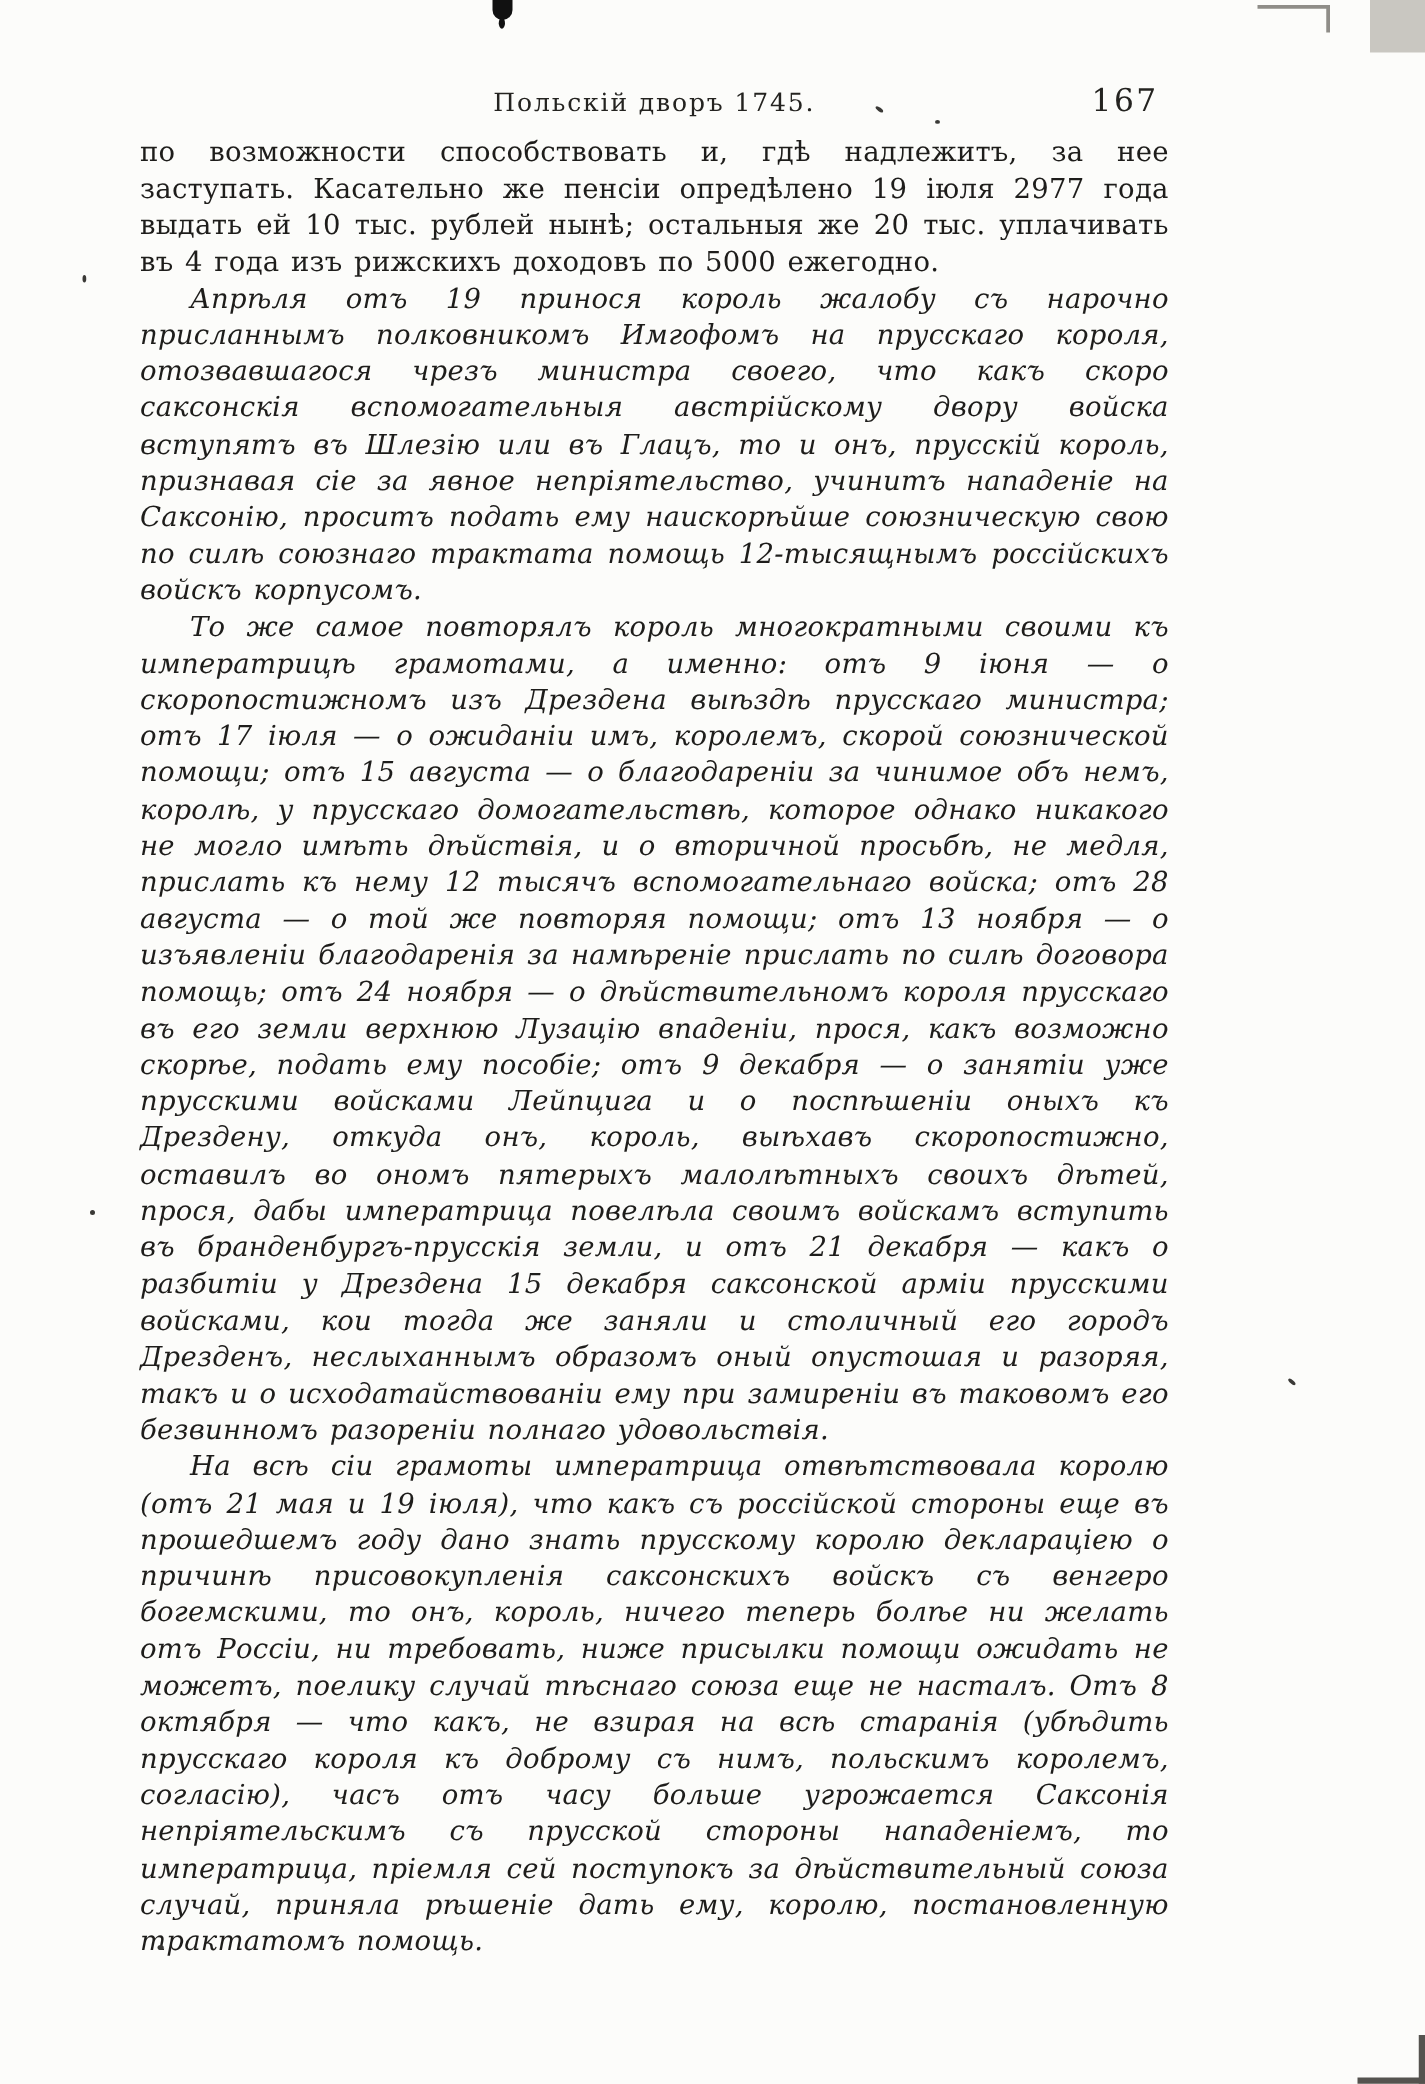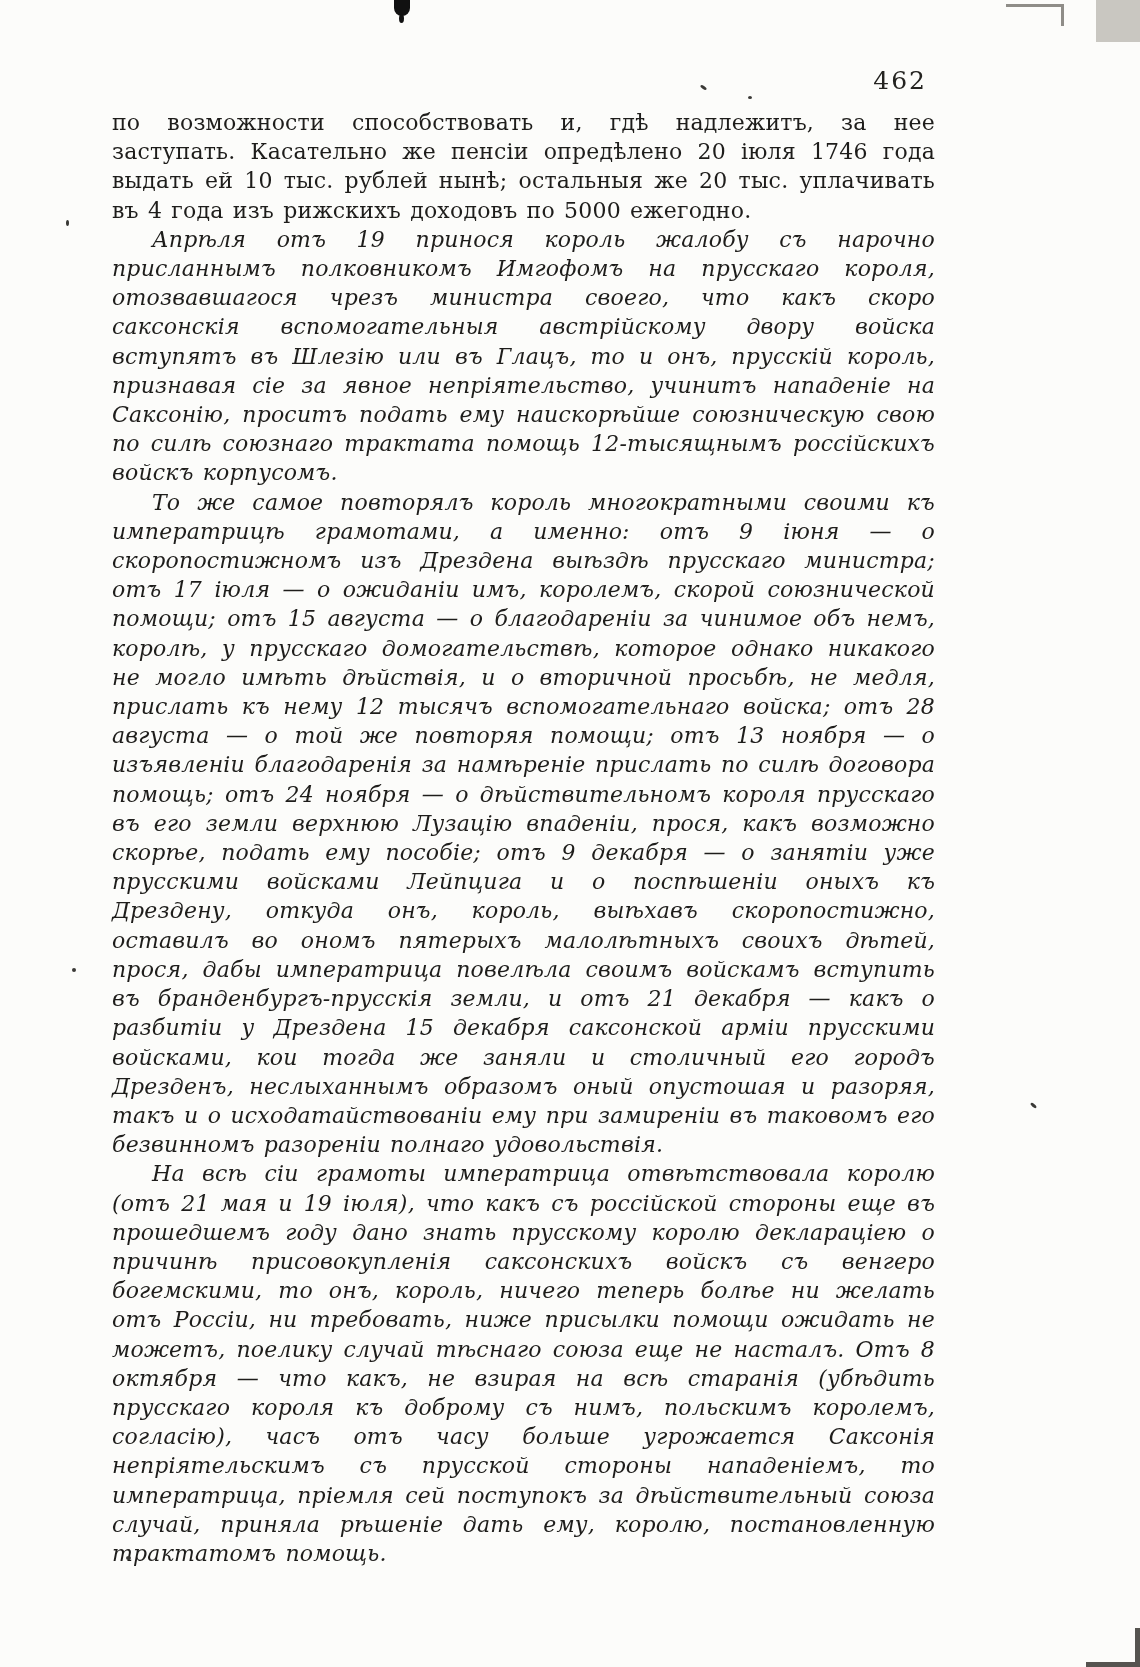--- a/index.html
+++ b/index.html
@@ -114,25 +114,26 @@
   .speck-4 { top: 1104px; left: 1030px; width: 7px; height: 3px; transform: rotate(40deg); }
   .speck-5 { top: 1556px; left: 126px; width: 5px; height: 4px; }
   .speck-6 { top: 220px; left: 66px;  width: 3px;  height: 6px; }
 </style>
 </head>
 <body>
 
 <div class="page">
 
   <div class="running-head">
-    <div class="head-pageno">462</div>
+    <div class="head-title">Польскій дворъ 1745.</div>
+    <div class="head-pageno">167</div>
   </div>
 
   <div class="text-block">
-    <p>по возможности способствовать и, гдѣ надлежитъ, за нее заступать. Касательно же пенсіи опредѣлено 20 іюля 1746 года выдать ей 10 тыс. рублей нынѣ; остальныя же 20 тыс. уплачивать въ 4 года изъ рижскихъ доходовъ по 5000 ежегодно.</p>
+    <p>по возможности способствовать и, гдѣ надлежитъ, за нее заступать. Касательно же пенсіи опредѣлено 19 іюля 2977 года выдать ей 10 тыс. рублей нынѣ; остальныя же 20 тыс. уплачивать въ 4 года изъ рижскихъ доходовъ по 5000 ежегодно.</p>
     <p class="indent">Апрѣля отъ 19 принося король жалобу съ нарочно присланнымъ полковникомъ Имгофомъ на прусскаго короля, отозвавшагося чрезъ министра своего, что какъ скоро саксонскія вспомогательныя австрійскому двору войска вступятъ въ Шлезію или въ Глацъ, то и онъ, прусскій король, признавая сіе за явное непріятельство, учинитъ нападеніе на Саксонію, проситъ подать ему наискорѣйше союзническую свою по силѣ союзнаго трактата помощь 12-тысящнымъ россійскихъ войскъ корпусомъ.</p>
     <p class="indent">То же самое повторялъ король многократными своими къ императрицѣ грамотами, а именно: отъ 9 іюня — о скоропостижномъ изъ Дрездена выѣздѣ прусскаго министра; отъ 17 іюля — о ожиданіи имъ, королемъ, скорой союзнической помощи; отъ 15 августа — о благодареніи за чинимое объ немъ, королѣ, у прусскаго домогательствѣ, которое однако никакого не могло имѣть дѣйствія, и о вторичной просьбѣ, не медля, прислать къ нему 12 тысячъ вспомогательнаго войска; отъ 28 августа — о той же повторяя помощи; отъ 13 ноября — о изъявленіи благодаренія за намѣреніе прислать по силѣ договора помощь; отъ 24 ноября — о дѣйствительномъ короля прусскаго въ его земли верхнюю Лузацію впаденіи, прося, какъ возможно скорѣе, подать ему пособіе; отъ 9 декабря — о занятіи уже прусскими войсками Лейпцига и о поспѣшеніи оныхъ къ Дрездену, откуда онъ, король, выѣхавъ скоропостижно, оставилъ во ономъ пятерыхъ малолѣтныхъ своихъ дѣтей, прося, дабы императрица повелѣла своимъ войскамъ вступить въ бранденбургъ-прусскія земли, и отъ 21 декабря — какъ о разбитіи у Дрездена 15 декабря саксонской арміи прусскими войсками, кои тогда же заняли и столичный его городъ Дрезденъ, неслыханнымъ образомъ оный опустошая и разоряя, такъ и о исходатайствованіи ему при замиреніи въ таковомъ его безвинномъ разореніи полнаго удовольствія.</p>
     <p class="indent">На всѣ сіи грамоты императрица отвѣтствовала королю (отъ 21 мая и 19 іюля), что какъ съ россійской стороны еще въ прошедшемъ году дано знать прусскому королю деклараціею о причинѣ присовокупленія саксонскихъ войскъ съ венгеро богемскими, то онъ, король, ничего теперь болѣе ни желать отъ Россіи, ни требовать, ниже присылки помощи ожидать не можетъ, поелику случай тѣснаго союза еще не насталъ. Отъ 8 октября — что какъ, не взирая на всѣ старанія (убѣдить прусскаго короля къ доброму съ нимъ, польскимъ королемъ, согласію), часъ отъ часу больше угрожается Саксонія непріятельскимъ съ прусской стороны нападеніемъ, то императрица, пріемля сей поступокъ за дѣйствительный союза случай, приняла рѣшеніе дать ему, королю, постановленную трактатомъ помощь.</p>
   </div>
 
   <div class="artifact art-top-blob"></div>
   <div class="artifact art-tr-1"></div>
   <div class="artifact art-tr-2"></div>
   <div class="artifact art-br-corner"></div>
   <div class="speck speck-1"></div>

